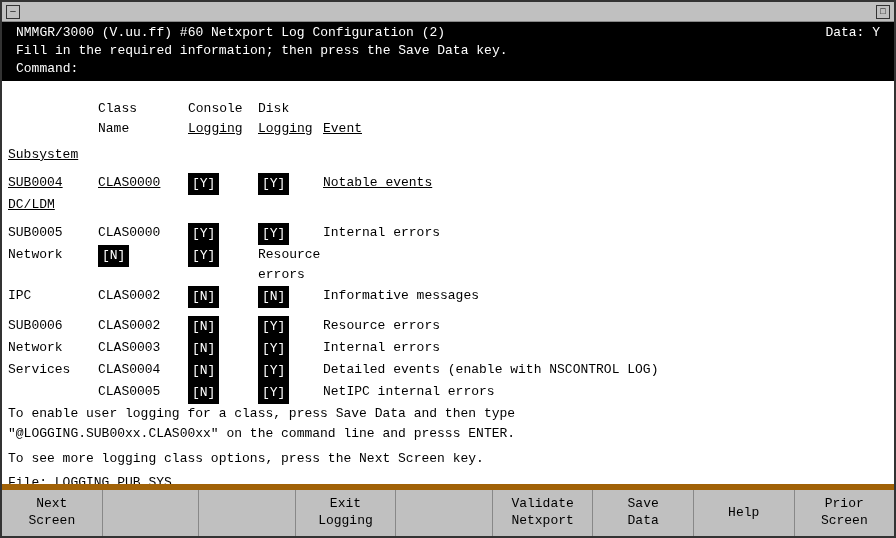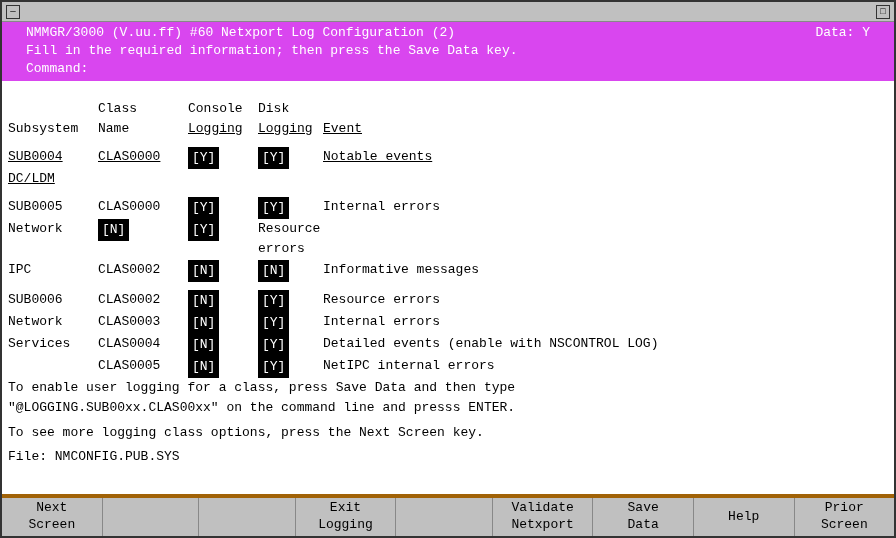--- a/index.html
+++ b/index.html
@@ -54,23 +54,23 @@
       justify-content: center;
     }
     .main-area {
       flex: 1;
       display: flex;
       flex-direction: column;
       background: white;
       overflow: hidden;
     }
     .header-bar {
-      background: #d946ef;
+      background: #000000;
       color: white;
-      padding: 2px 24px;
+      padding: 2px 14px;
       font-size: 13px;
       line-height: 1.4;
     }
     .header-bar .header-line1 {
       display: flex;
       justify-content: space-between;
     }
     .content-area {
       flex: 1;
       background: white;
@@ -91,23 +91,23 @@
     .info-text {
       font-size: 13px;
       line-height: 1.5;
     }
     .file-line {
       margin-top: 4px;
       font-size: 13px;
     }
     .footer-bar {
       background: #c0c0c0;
-      border-top: 4px solid #a16207;
-      display: flex;
-      height: 42px;
+      border-top: 6px solid #a16207;
+      display: flex;
+      height: 52px;
     }
     .footer-btn {
       flex: 1;
       border-right: 1px solid #888;
       display: flex;
       flex-direction: column;
       align-items: center;
       justify-content: center;
       font-size: 13px;
       font-family: 'Courier New', Courier, monospace;
@@ -152,21 +152,21 @@
     <div class="content-area">
 
       <div style="display:grid; grid-template-columns: 90px 90px 70px 65px 1fr; margin-top:2px;">
         <div></div>
         <div style="font-size:13px;">Class</div>
         <div style="font-size:13px;">Console</div>
         <div style="font-size:13px;">Disk</div>
         <div style="font-size:13px;"></div>
       </div>
       <div style="display:grid; grid-template-columns: 90px 90px 70px 65px 1fr;">
-        <div style="">Subsystem</div>
+        <div style="text-decoration:underline;margin-top:26px;">Subsystem</div>
         <div style="">Name</div>
         <div style="text-decoration:underline;">Logging</div>
         <div style="text-decoration:underline;">Logging</div>
         <div style="text-decoration:underline;">Event</div>
       </div>
 
       <div style="margin-top:8px;text-decoration:underline;">
         <div style="display:grid; grid-template-columns: 90px 90px 70px 65px 1fr;">
           <div>SUB0004</div>
           <div>CLAS0000</div>
@@ -237,21 +237,21 @@
         </div>
       </div>
 
       <div class="info-text">
         <div>To enable user logging for a class, press Save Data and then type</div>
         <div>"@LOGGING.SUB00xx.CLAS00xx" on the command line and presss ENTER.</div>
         <div style="height:6px;"></div>
         <div>To see more logging class options, press the Next Screen key.</div>
       </div>
 
-      <div class="file-line">File:   NMCONFIG.PUB.SYS</div>
+      <div class="file-line">File:   LOGGING.PUB.SYS</div>
     </div>
 
     <div class="footer-bar">
       <div class="footer-btn">
         <span>Next</span>
         <span>Screen</span>
       </div>
       <div class="blank-btn"></div>
       <div class="blank-btn"></div>
       <div class="footer-btn">

